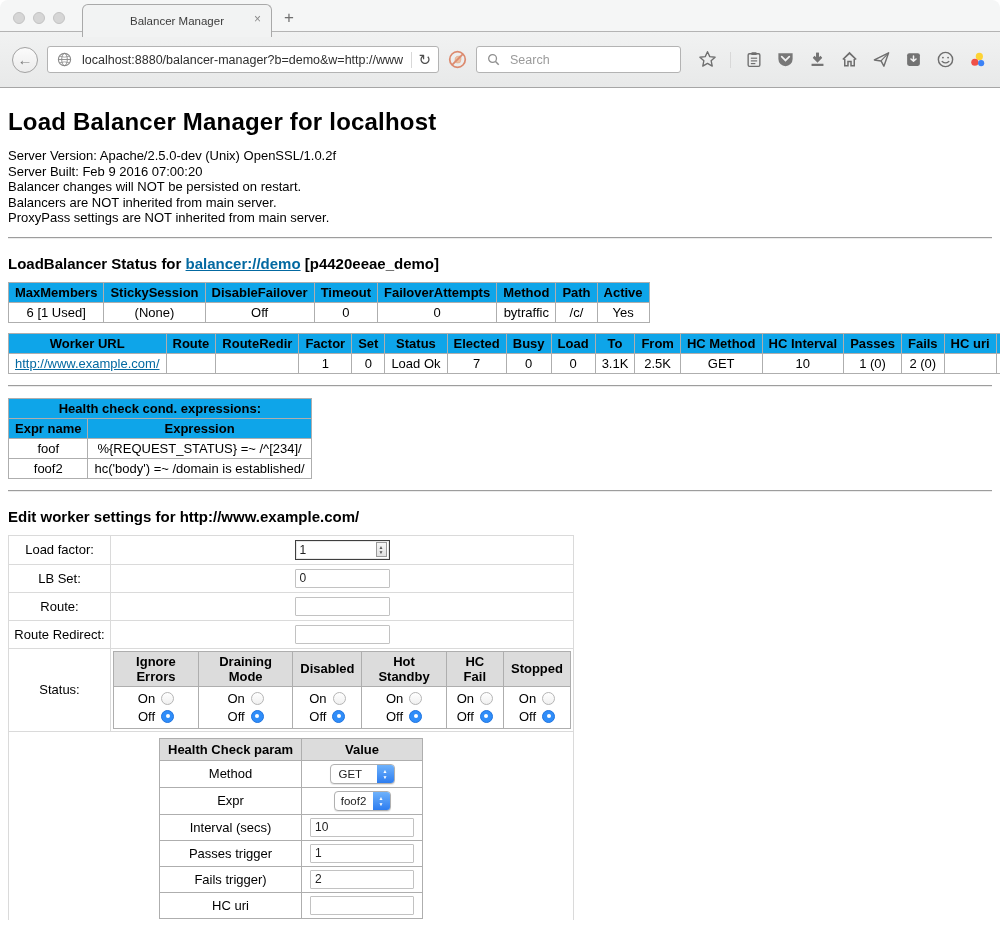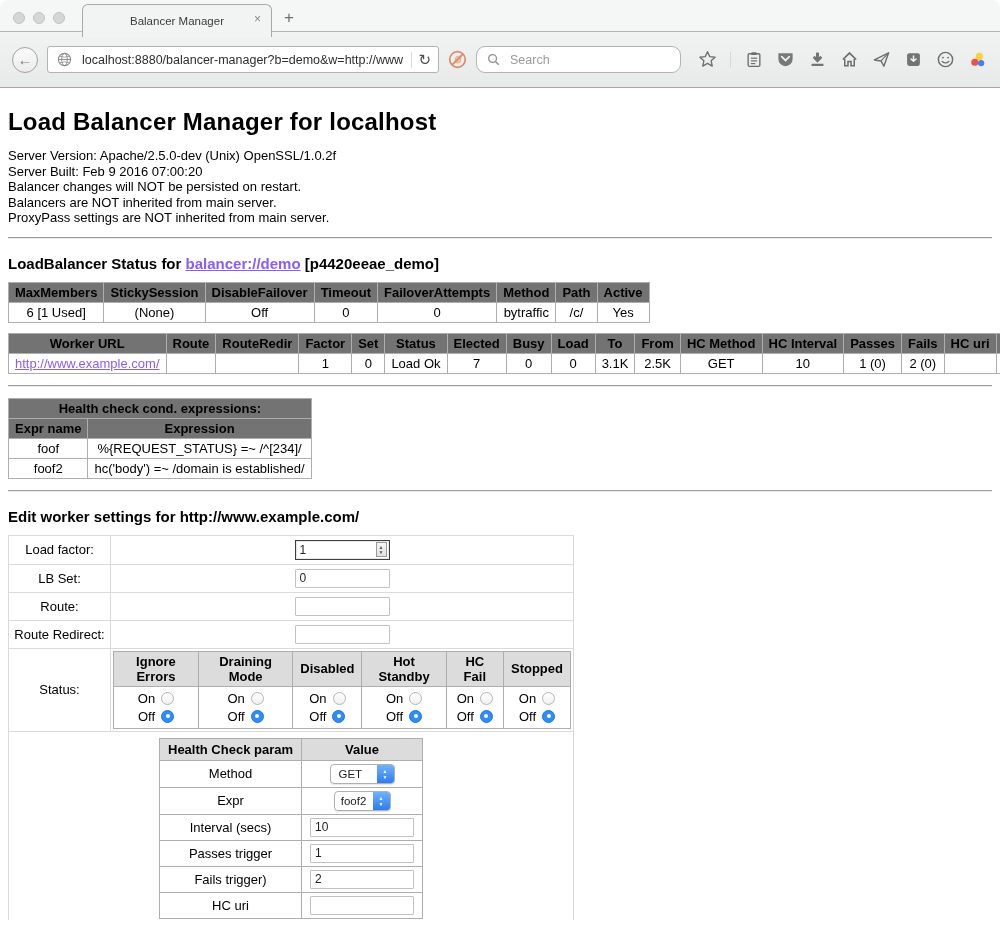--- a/index.html
+++ b/index.html
@@ -41,42 +41,42 @@
     flex:0 0 392px; height:27px; background:#fff; border:1px solid #b3b3b3; border-radius:3px;
     display:flex; align-items:center; padding:0 7px; gap:6px;
   }
   .url-input {
     flex:1; border:none; outline:none; background:transparent;
     font-family:"Liberation Sans",sans-serif; font-size:12.5px; color:#2e2e2e; min-width:0;
   }
   .vsep-sm { width:1px; height:16px; background:#d8d8d8; }
   .reload { color:#4f4f4f; font-size:15px; line-height:15px; }
   .searchfield {
-    flex:0 0 135px; height:27px; background:#fff; border:1px solid #b3b3b3; border-radius:9px;
+    flex:0 0 135px; height:27px; background:#fff; border:1px solid #b3b3b3; border-radius:3px;
     display:flex; align-items:center; padding:0 7px; gap:5px;
   }
   .search-input {
     flex:1; border:none; outline:none; background:transparent;
     font-family:"Liberation Sans",sans-serif; font-size:12.5px; color:#444; min-width:0;
   }
   .search-input::placeholder { color:#9b9b9b; }
   .iconrow { display:flex; align-items:center; gap:13px; margin-left:8px; color:#6e6e6e; }
   .tbicon { width:19px; height:19px; display:flex; align-items:center; justify-content:center; }
 
   
   .content { background:#fff; padding:6px 8px 0 8px; font-size:13px; color:#000; height:832px; overflow:hidden; }
   h1.pagetitle { font-size:24px; font-weight:bold; margin:14px 0 12px 0; letter-spacing:0.2px; }
   .info-line { font-size:13px; line-height:15.5px; }
   hr.rule { border:none; border-top:1px solid #9d9d9d; border-bottom:1px solid #ececec; margin:11px 0; }
   h3.section { font-size:15px; font-weight:bold; margin:16px 0 10px 0; }
-  a.plink { color:#8b5cf6; text-decoration:underline; }
+  a.plink { color:#0369a1; text-decoration:underline; }
 
   table.data { border-collapse:collapse; margin:4px 0 10px 0; }
   table.data th, table.data td { border:1px solid #aeaeae; padding:2px 6px; font-size:13px; text-align:center; white-space:nowrap; }
-  table.data th { background:#737373; font-weight:bold; }
+  table.data th { background:#0ea5e9; font-weight:bold; }
   table.data { border:1px solid #828282; }
   td.cell-left { text-align:left; }
 
   
   table.formtbl { border-collapse:collapse; border:1px solid #bfbfbf; margin-top:10px; width:566px; }
   table.formtbl > tbody > tr > td { border:1px solid #dadada; padding:4px 4px; font-size:13px; }
   td.flabel { width:102px; text-align:center; white-space:nowrap; }
   td.fvalue { text-align:center; }
 
   .ti {

